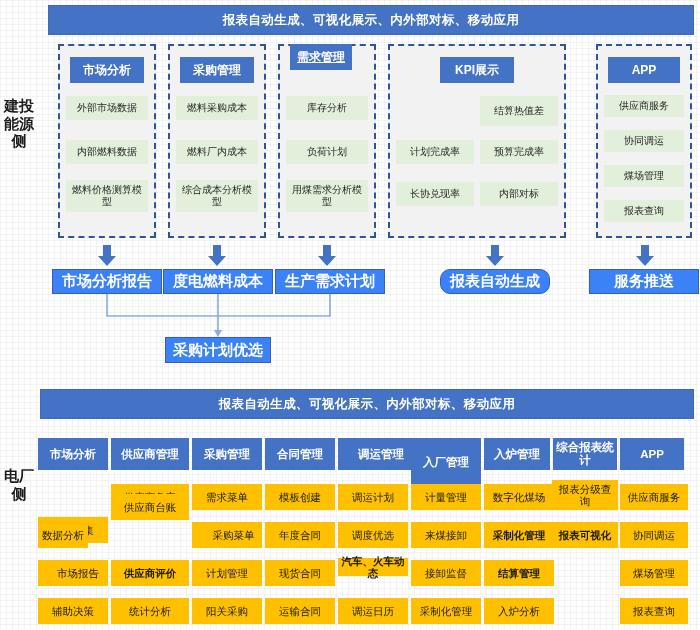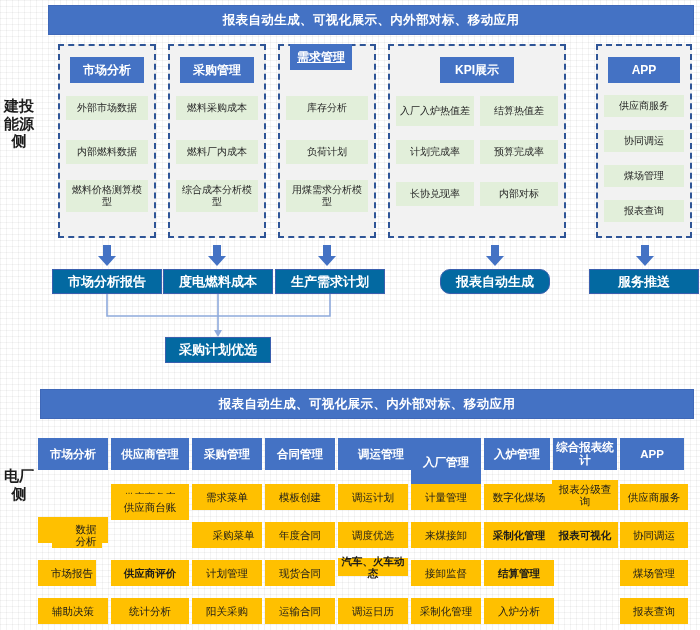--- a/index.html
+++ b/index.html
@@ -86,24 +86,24 @@
   .arrow-down .head{
     width:0;height:0;margin:0 auto;
     border-left:9px solid transparent;
     border-right:9px solid transparent;
     border-top:10px solid #4472C4;
   }
 
   
   .outcome{
     position:absolute;
-    background:#0369a1;
+    background:#3b82f6;
     color:#fff;
     display:flex;align-items:center;justify-content:center;
-    font-size:13px;font-weight:700;
+    font-size:15px;font-weight:700;
     border:1px solid #3a5fae;
     box-sizing:border-box;
   }
 
   
   .connector{position:absolute;}
 
   
   .col-head{
     position:absolute;
@@ -153,21 +153,20 @@
   <div class="leaf" style="left:176px;top:180px;width:82px;height:32px;">综合成本分析模型</div>
 
   <div class="dashed-group" style="left:278px;top:44px;width:98px;height:194px;"></div>
   <div class="grp-title" style="left:290px;top:44px;width:62px;height:26px;text-decoration:underline;">需求管理</div>
   <div class="leaf" style="left:286px;top:96px;width:82px;height:24px;">库存分析</div>
   <div class="leaf" style="left:286px;top:140px;width:82px;height:24px;">负荷计划</div>
   <div class="leaf" style="left:286px;top:180px;width:82px;height:32px;">用煤需求分析模型</div>
 
   <div class="dashed-group" style="left:388px;top:44px;width:178px;height:194px;"></div>
   <div class="grp-title" style="left:440px;top:57px;width:74px;height:26px;">KPI展示</div>
-  <div class="leaf" style="left:396px;top:96px;width:78px;height:30px;">入厂入炉热值差</div>
   <div class="leaf" style="left:480px;top:96px;width:78px;height:30px;">结算热值差</div>
   <div class="leaf" style="left:396px;top:140px;width:78px;height:24px;">计划完成率</div>
   <div class="leaf" style="left:480px;top:140px;width:78px;height:24px;">预算完成率</div>
   <div class="leaf" style="left:396px;top:182px;width:78px;height:24px;">长协兑现率</div>
   <div class="leaf" style="left:480px;top:182px;width:78px;height:24px;">内部对标</div>
 
   <div class="dashed-group" style="left:596px;top:44px;width:96px;height:194px;"></div>
   <div class="grp-title" style="left:608px;top:57px;width:72px;height:26px;">APP</div>
   <div class="leaf" style="left:604px;top:95px;width:80px;height:22px;">供应商服务</div>
   <div class="leaf" style="left:604px;top:130px;width:80px;height:22px;">协同调运</div>
@@ -215,22 +214,22 @@
   <div class="col-head" style="left:111px;top:438px;width:78px;height:32px;">供应商管理</div>
   <div class="col-head" style="left:192px;top:438px;width:70px;height:32px;">采购管理</div>
   <div class="col-head" style="left:265px;top:438px;width:70px;height:32px;">合同管理</div>
   <div class="col-head" style="left:338px;top:438px;width:86px;height:32px;">调运管理</div>
   <div class="col-head" style="left:411px;top:438px;width:70px;height:48px;">入厂管理</div>
   <div class="col-head" style="left:484px;top:438px;width:66px;height:32px;">入炉管理</div>
   <div class="col-head" style="left:553px;top:438px;width:64px;height:32px;">综合报表统计</div>
   <div class="col-head" style="left:620px;top:438px;width:64px;height:32px;">APP</div>
 
   <div class="cell" style="left:38px;top:484px;width:70px;height:26px;margin-top:33px;">数据采集</div>
-  <div class="cell" style="left:52px;top:522px;width:50px;height:26px;padding-left:20px;">数据分析</div>
-  <div class="cell" style="left:38px;top:560px;width:58px;height:26px;padding-left:12px;">市场报告</div>
+  <div class="cell" style="left:38px;top:522px;width:50px;height:26px;">数据分析</div>
+  <div class="cell" style="left:38px;top:560px;width:70px;height:26px;padding-left:12px;">市场报告</div>
   <div class="cell" style="left:38px;top:598px;width:70px;height:26px;">辅助决策</div>
 
   <div class="cell" style="left:111px;top:484px;width:78px;height:26px;">供应商备案</div>
   <div class="cell" style="left:111px;top:494px;width:78px;height:26px;">供应商台账</div>
   <div class="cell bold" style="left:111px;top:560px;width:78px;height:26px;">供应商评价</div>
   <div class="cell" style="left:111px;top:598px;width:78px;height:26px;">统计分析</div>
 
   <div class="cell" style="left:192px;top:484px;width:70px;height:26px;">需求菜单</div>
   <div class="cell" style="left:192px;top:522px;width:70px;height:26px;padding-left:15px;">采购菜单</div>
   <div class="cell" style="left:192px;top:560px;width:70px;height:26px;">计划管理</div>

